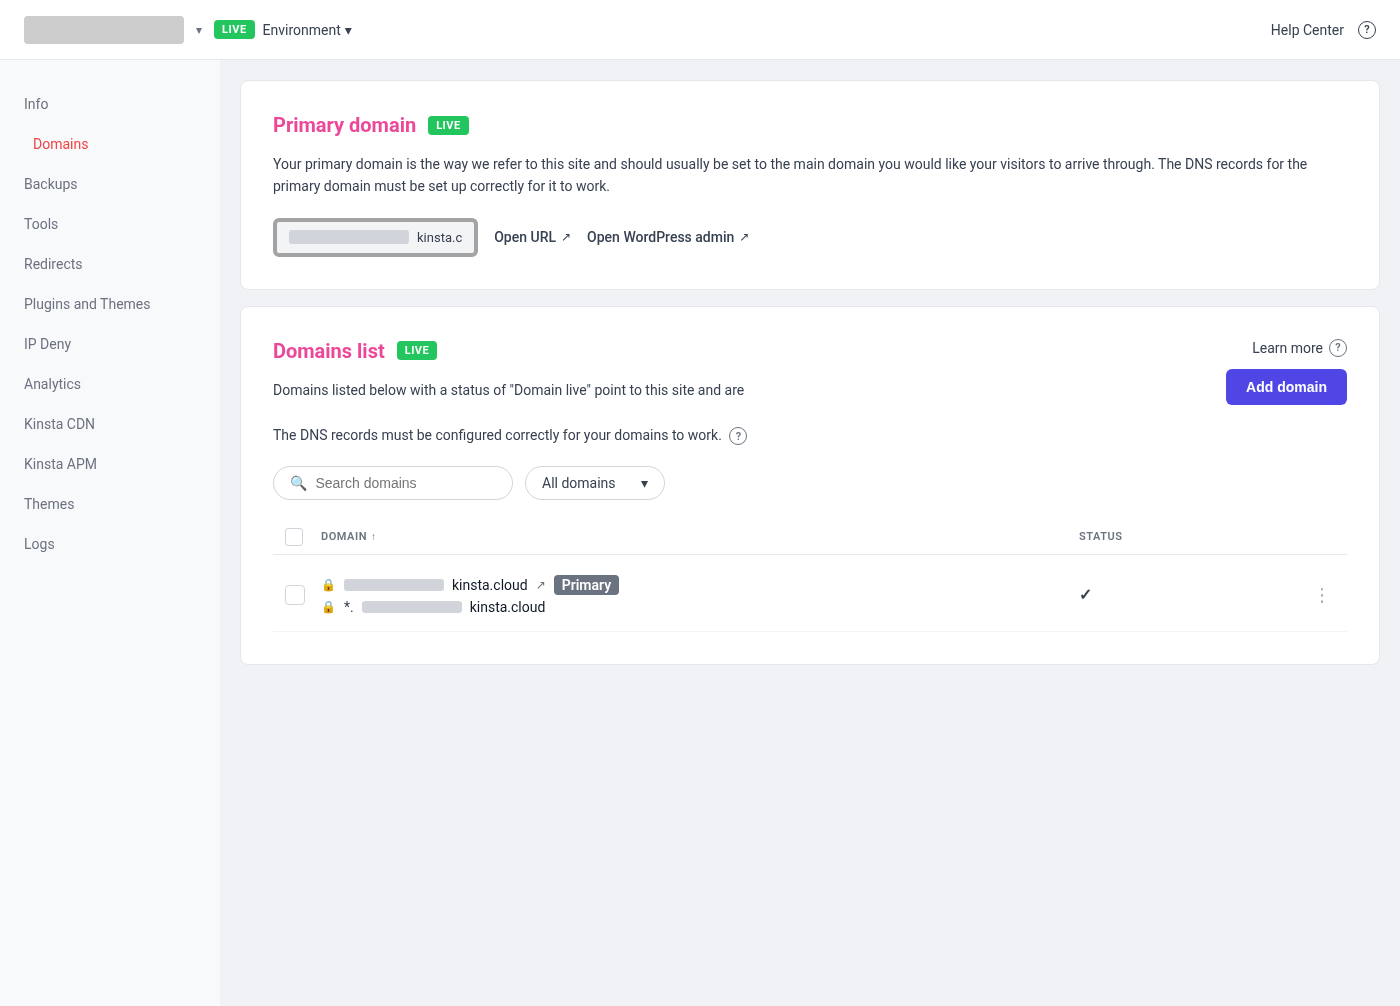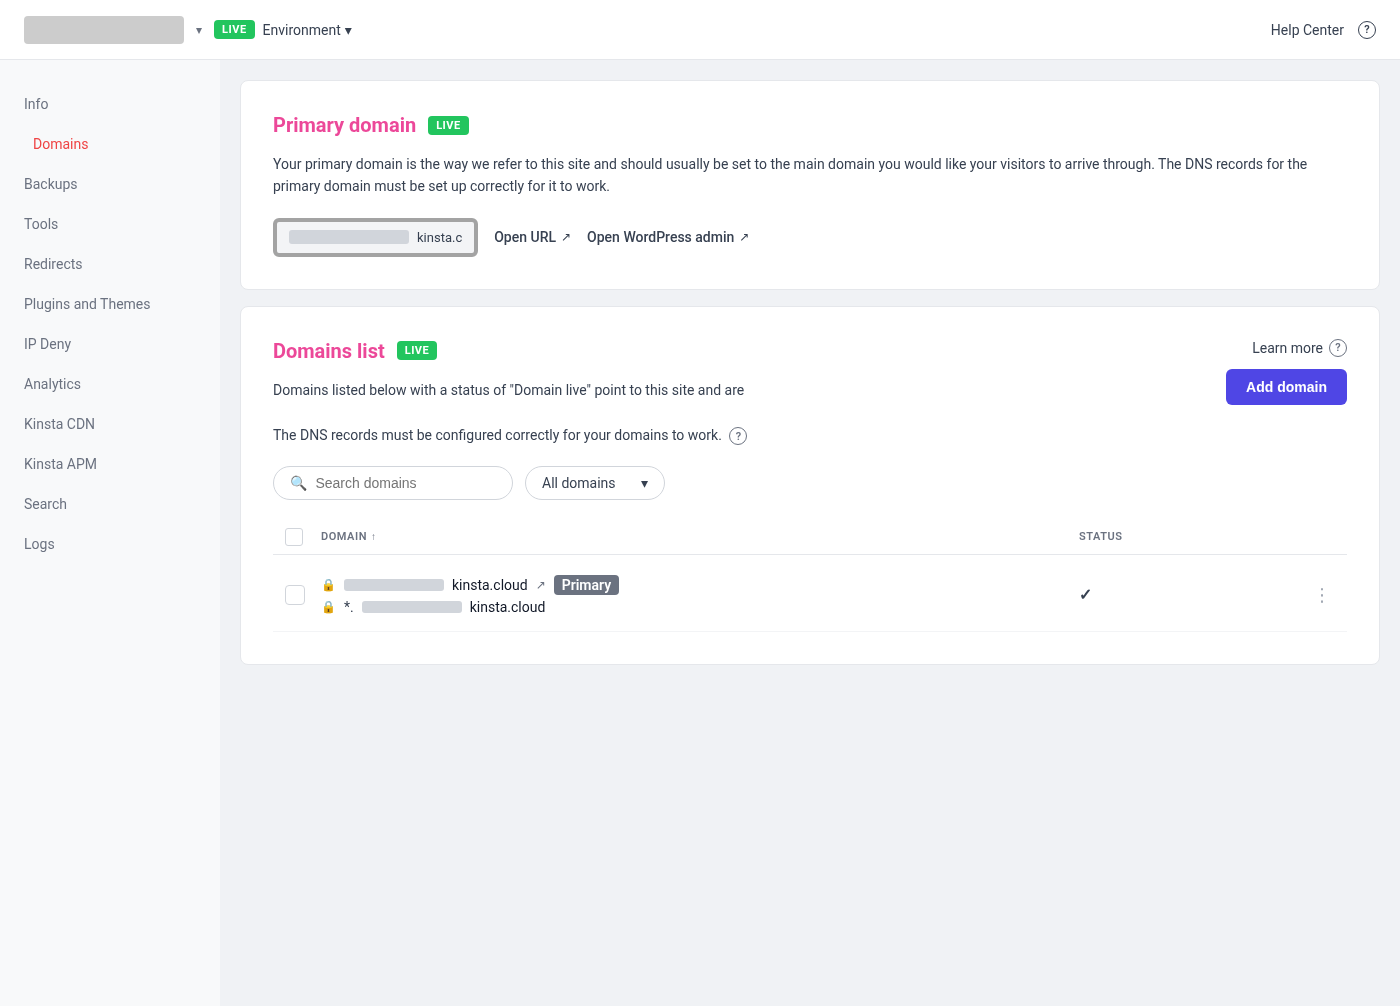--- a/index.html
+++ b/index.html
@@ -429,21 +429,21 @@
     <div class="sidebar-item">Info</div>
     <div class="sidebar-item active">Domains</div>
     <div class="sidebar-item">Backups</div>
     <div class="sidebar-item">Tools</div>
     <div class="sidebar-item">Redirects</div>
     <div class="sidebar-item">Plugins and Themes</div>
     <div class="sidebar-item">IP Deny</div>
     <div class="sidebar-item">Analytics</div>
     <div class="sidebar-item">Kinsta CDN</div>
     <div class="sidebar-item">Kinsta APM</div>
-    <div class="sidebar-item">Search</div>
+    <div class="sidebar-item">Themes</div>
     <div class="sidebar-item">Logs</div>
   </nav>
 
   <div class="content">
 
     <div class="card">
       <div class="section-header">
         <span class="section-title">Primary domain</span>
         <span class="section-badge-live">LIVE</span>
       </div>

